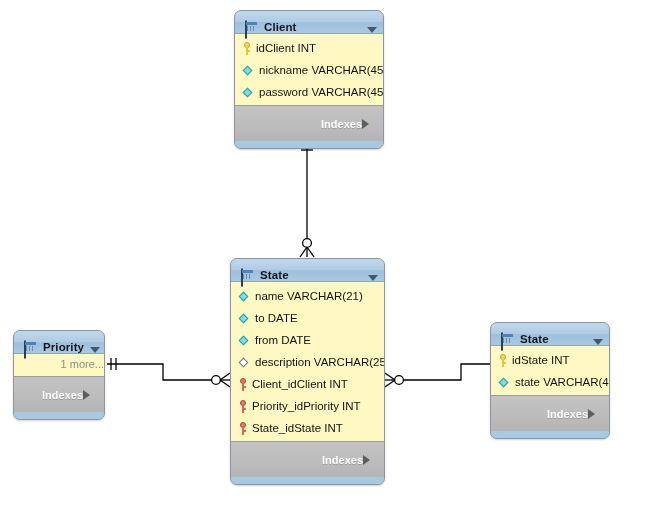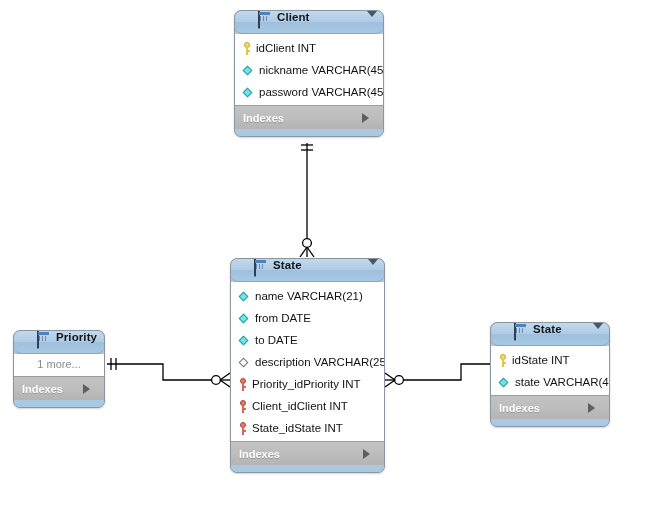--- a/index.html
+++ b/index.html
@@ -34,26 +34,25 @@
     border: 1px solid #8d96a0;
     border-radius: 7px;
     background: #aac9e3;
     box-sizing: border-box;
     box-shadow: 0 1px 2px rgba(0,0,0,0.18);
     overflow: hidden;
   }
   .tbl-header {
     height: 23px;
     display: flex;
-    align-items: flex-start;
-    padding: 0 6px 0 23px;
+    align-items: flex-end;
+    padding: 0 6px 0 10px;
     background: linear-gradient(to bottom, #c2d9ec 0%, #b0cbe4 48%, #9ec0de 52%, #a9c8e2 100%);
     border-bottom: 1px solid #8fa3b6;
     box-sizing: border-box;
-    border-radius: 7px;
   }
   .tbl-icon {
     width: 13px;
     height: 12px;
     flex: 0 0 auto;
     margin-right: 6px;
     position: relative;
   }
   .tbl-title {
     font-size: 11.5px;
@@ -66,21 +65,21 @@
   .tri-down {
     width: 0; height: 0;
     flex: 0 0 auto;
     border-left: 5px solid transparent;
     border-right: 5px solid transparent;
     border-top: 6px solid #44586b;
     margin-left: 6px;
   }
 
   .tbl-body {
-    background: #ffffff;
+    background: #fef9c3;
     padding: 3px 0 2px 0;
   }
   .col-row {
     display: flex;
     align-items: center;
     height: 22px;
     padding: 0 6px 0 8px;
     box-sizing: border-box;
     white-space: nowrap;
   }
@@ -90,35 +89,36 @@
     flex: 0 0 auto;
     margin-right: 5px;
     position: relative;
   }
   .col-label {
     font-size: 11.5px;
     color: #121212;
     line-height: 13px;
   }
   .more-row {
-    text-align: center;
+    text-align: right;
     font-size: 11px;
     color: #8c8c8c;
     height: 17px;
     line-height: 15px;
   }
 
   .tbl-footer {
-    height: 24px;
+    height: 36px;
     display: flex;
     align-items: center;
     padding: 0 14px 0 8px;
     background: linear-gradient(to bottom, #c3c3c3 0%, #bdbdbd 50%, #b4b4b4 100%);
     border-top: 1px solid #9d9d9d;
     box-sizing: border-box;
+    text-align: right;
   }
   .footer-label {
     font-size: 11px;
     font-weight: bold;
     color: #ffffff;
     flex: 1 1 auto;
     text-shadow: 0 1px 0 rgba(0,0,0,0.18);
   }
   .tri-right {
     width: 0; height: 0;
@@ -293,49 +293,49 @@
       <div class="col-row">
         <span class="col-ico ico-diamond dia-filled">
             <i></i>
           </span>
         <span class="col-label">name VARCHAR(21)</span>
       </div>
       <div class="col-row">
         <span class="col-ico ico-diamond dia-filled">
             <i></i>
           </span>
+        <span class="col-label">to DATE</span>
+      </div>
+      <div class="col-row">
+        <span class="col-ico ico-diamond dia-filled">
+            <i></i>
+          </span>
         <span class="col-label">from DATE</span>
       </div>
       <div class="col-row">
-        <span class="col-ico ico-diamond dia-filled">
-            <i></i>
-          </span>
-        <span class="col-label">to DATE</span>
-      </div>
-      <div class="col-row">
         <span class="col-ico ico-diamond dia-hollow">
             <i></i>
           </span>
         <span class="col-label">description VARCHAR(250)</span>
       </div>
       <div class="col-row">
         <span class="col-ico ico-key key-fk">
             <span class="kh"></span>
             <span class="kst"></span>
             <span class="kt"></span>
           </span>
+        <span class="col-label">Client_idClient INT</span>
+      </div>
+      <div class="col-row">
+        <span class="col-ico ico-key key-fk">
+            <span class="kh"></span>
+            <span class="kst"></span>
+            <span class="kt"></span>
+          </span>
         <span class="col-label">Priority_idPriority INT</span>
-      </div>
-      <div class="col-row">
-        <span class="col-ico ico-key key-fk">
-            <span class="kh"></span>
-            <span class="kst"></span>
-            <span class="kt"></span>
-          </span>
-        <span class="col-label">Client_idClient INT</span>
       </div>
       <div class="col-row">
         <span class="col-ico ico-key key-fk">
             <span class="kh"></span>
             <span class="kst"></span>
             <span class="kt"></span>
           </span>
         <span class="col-label">State_idState INT</span>
       </div>
     </div>

